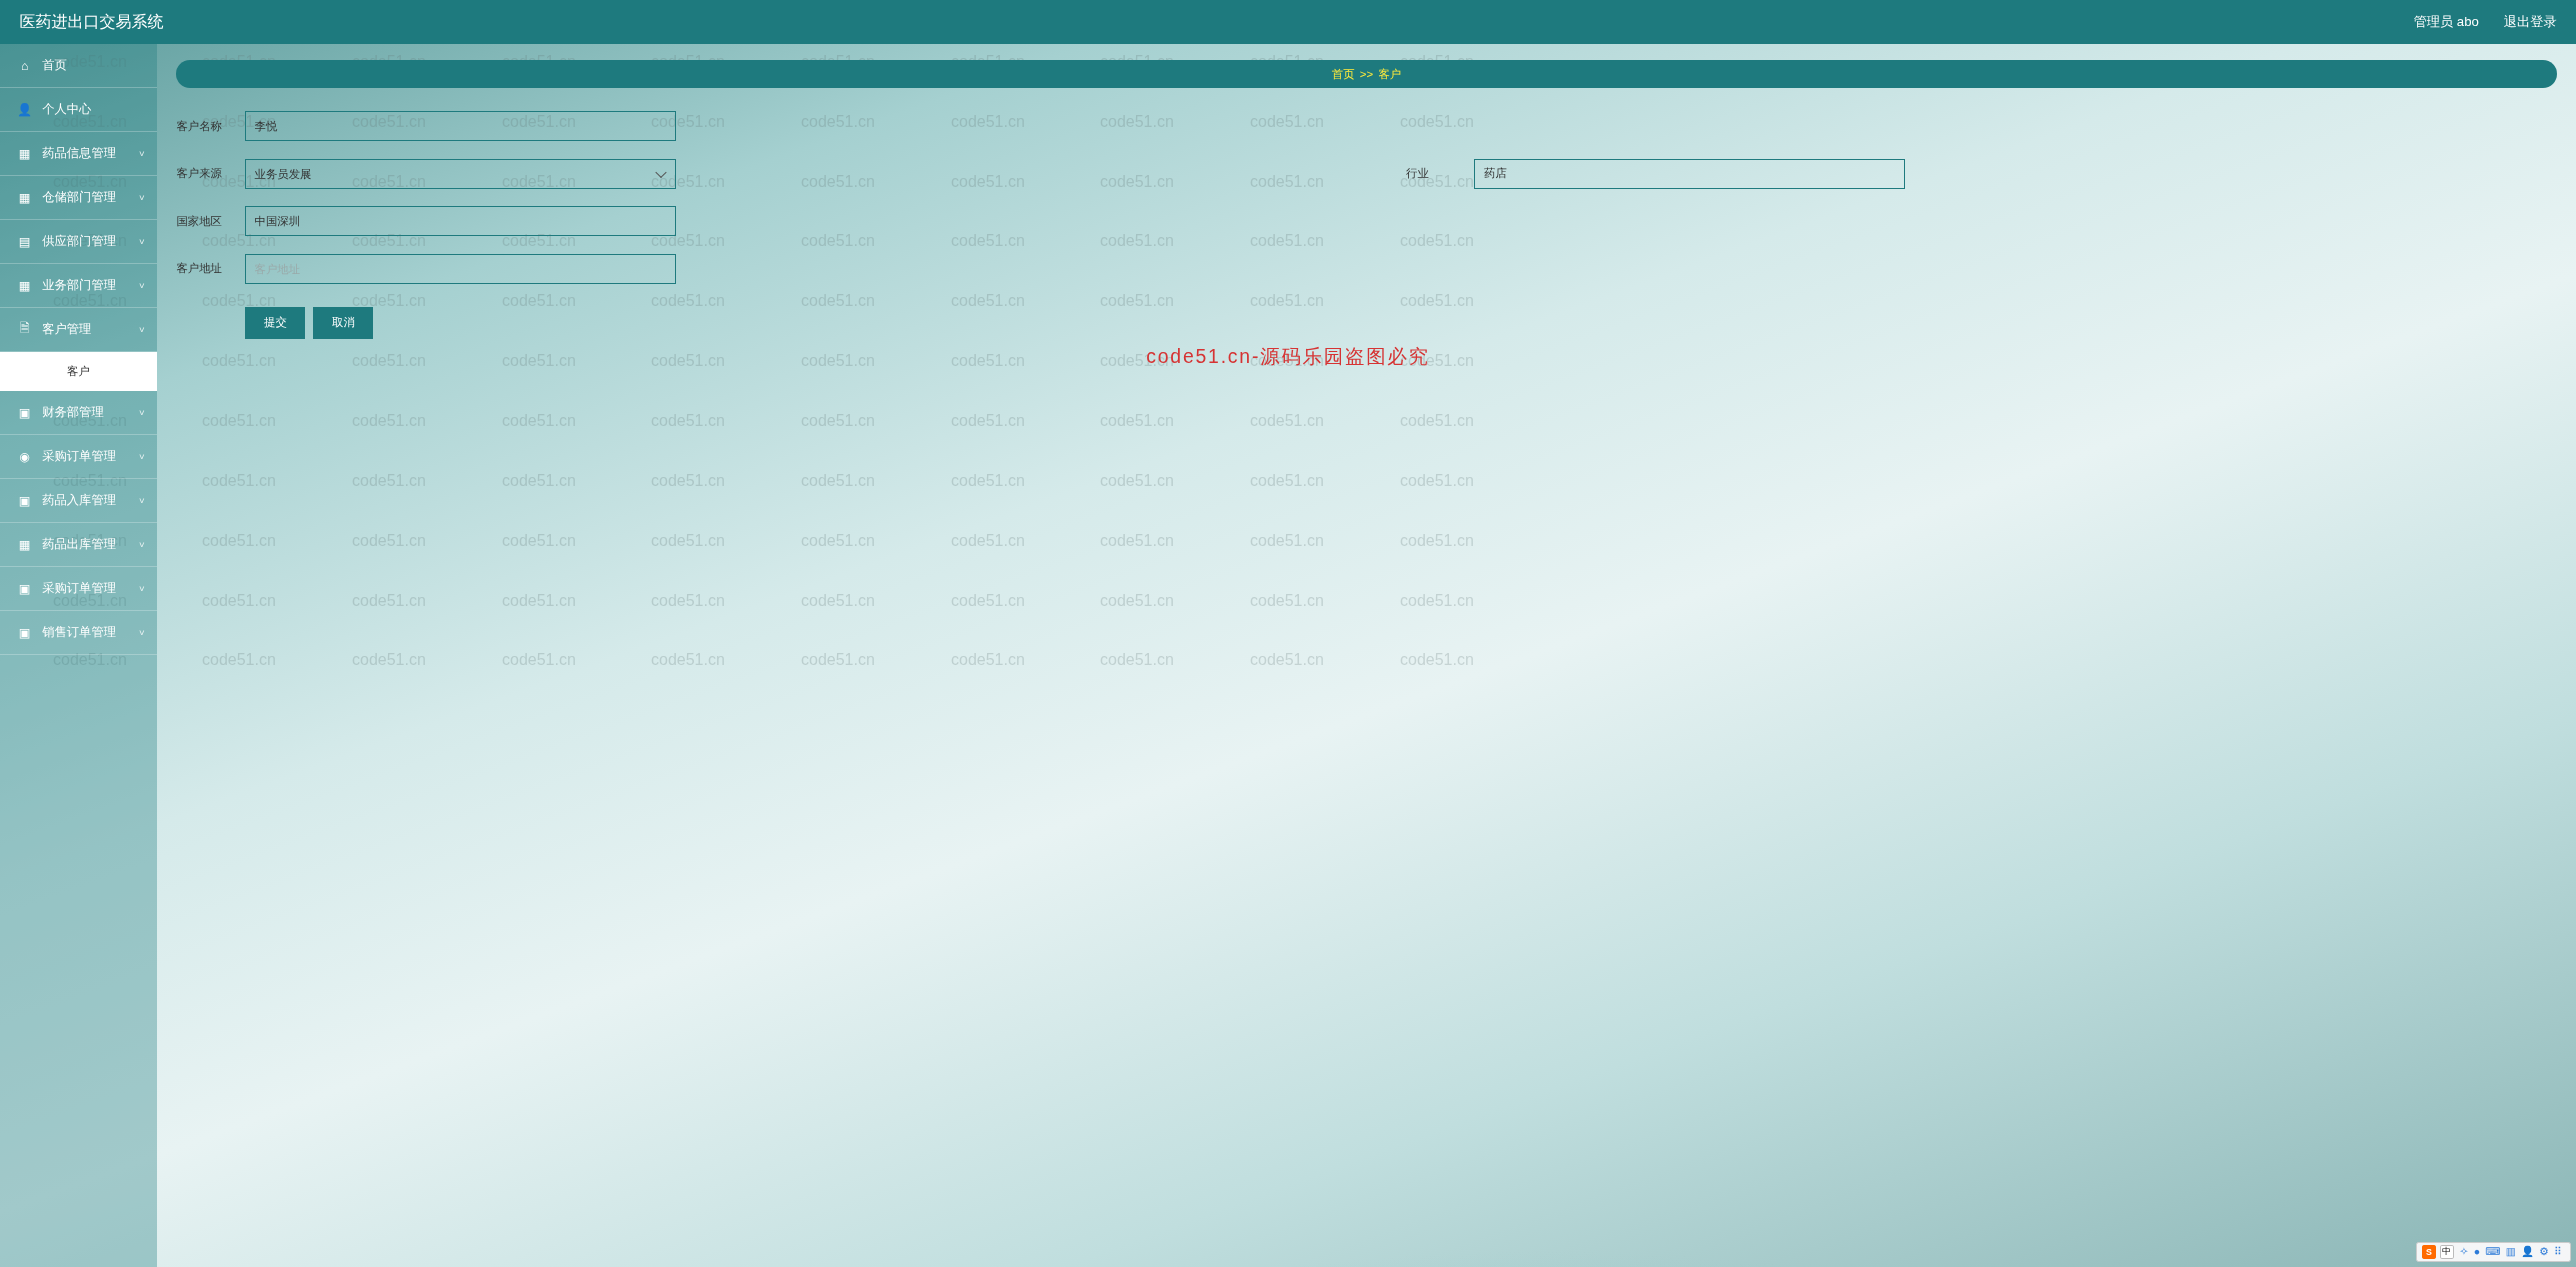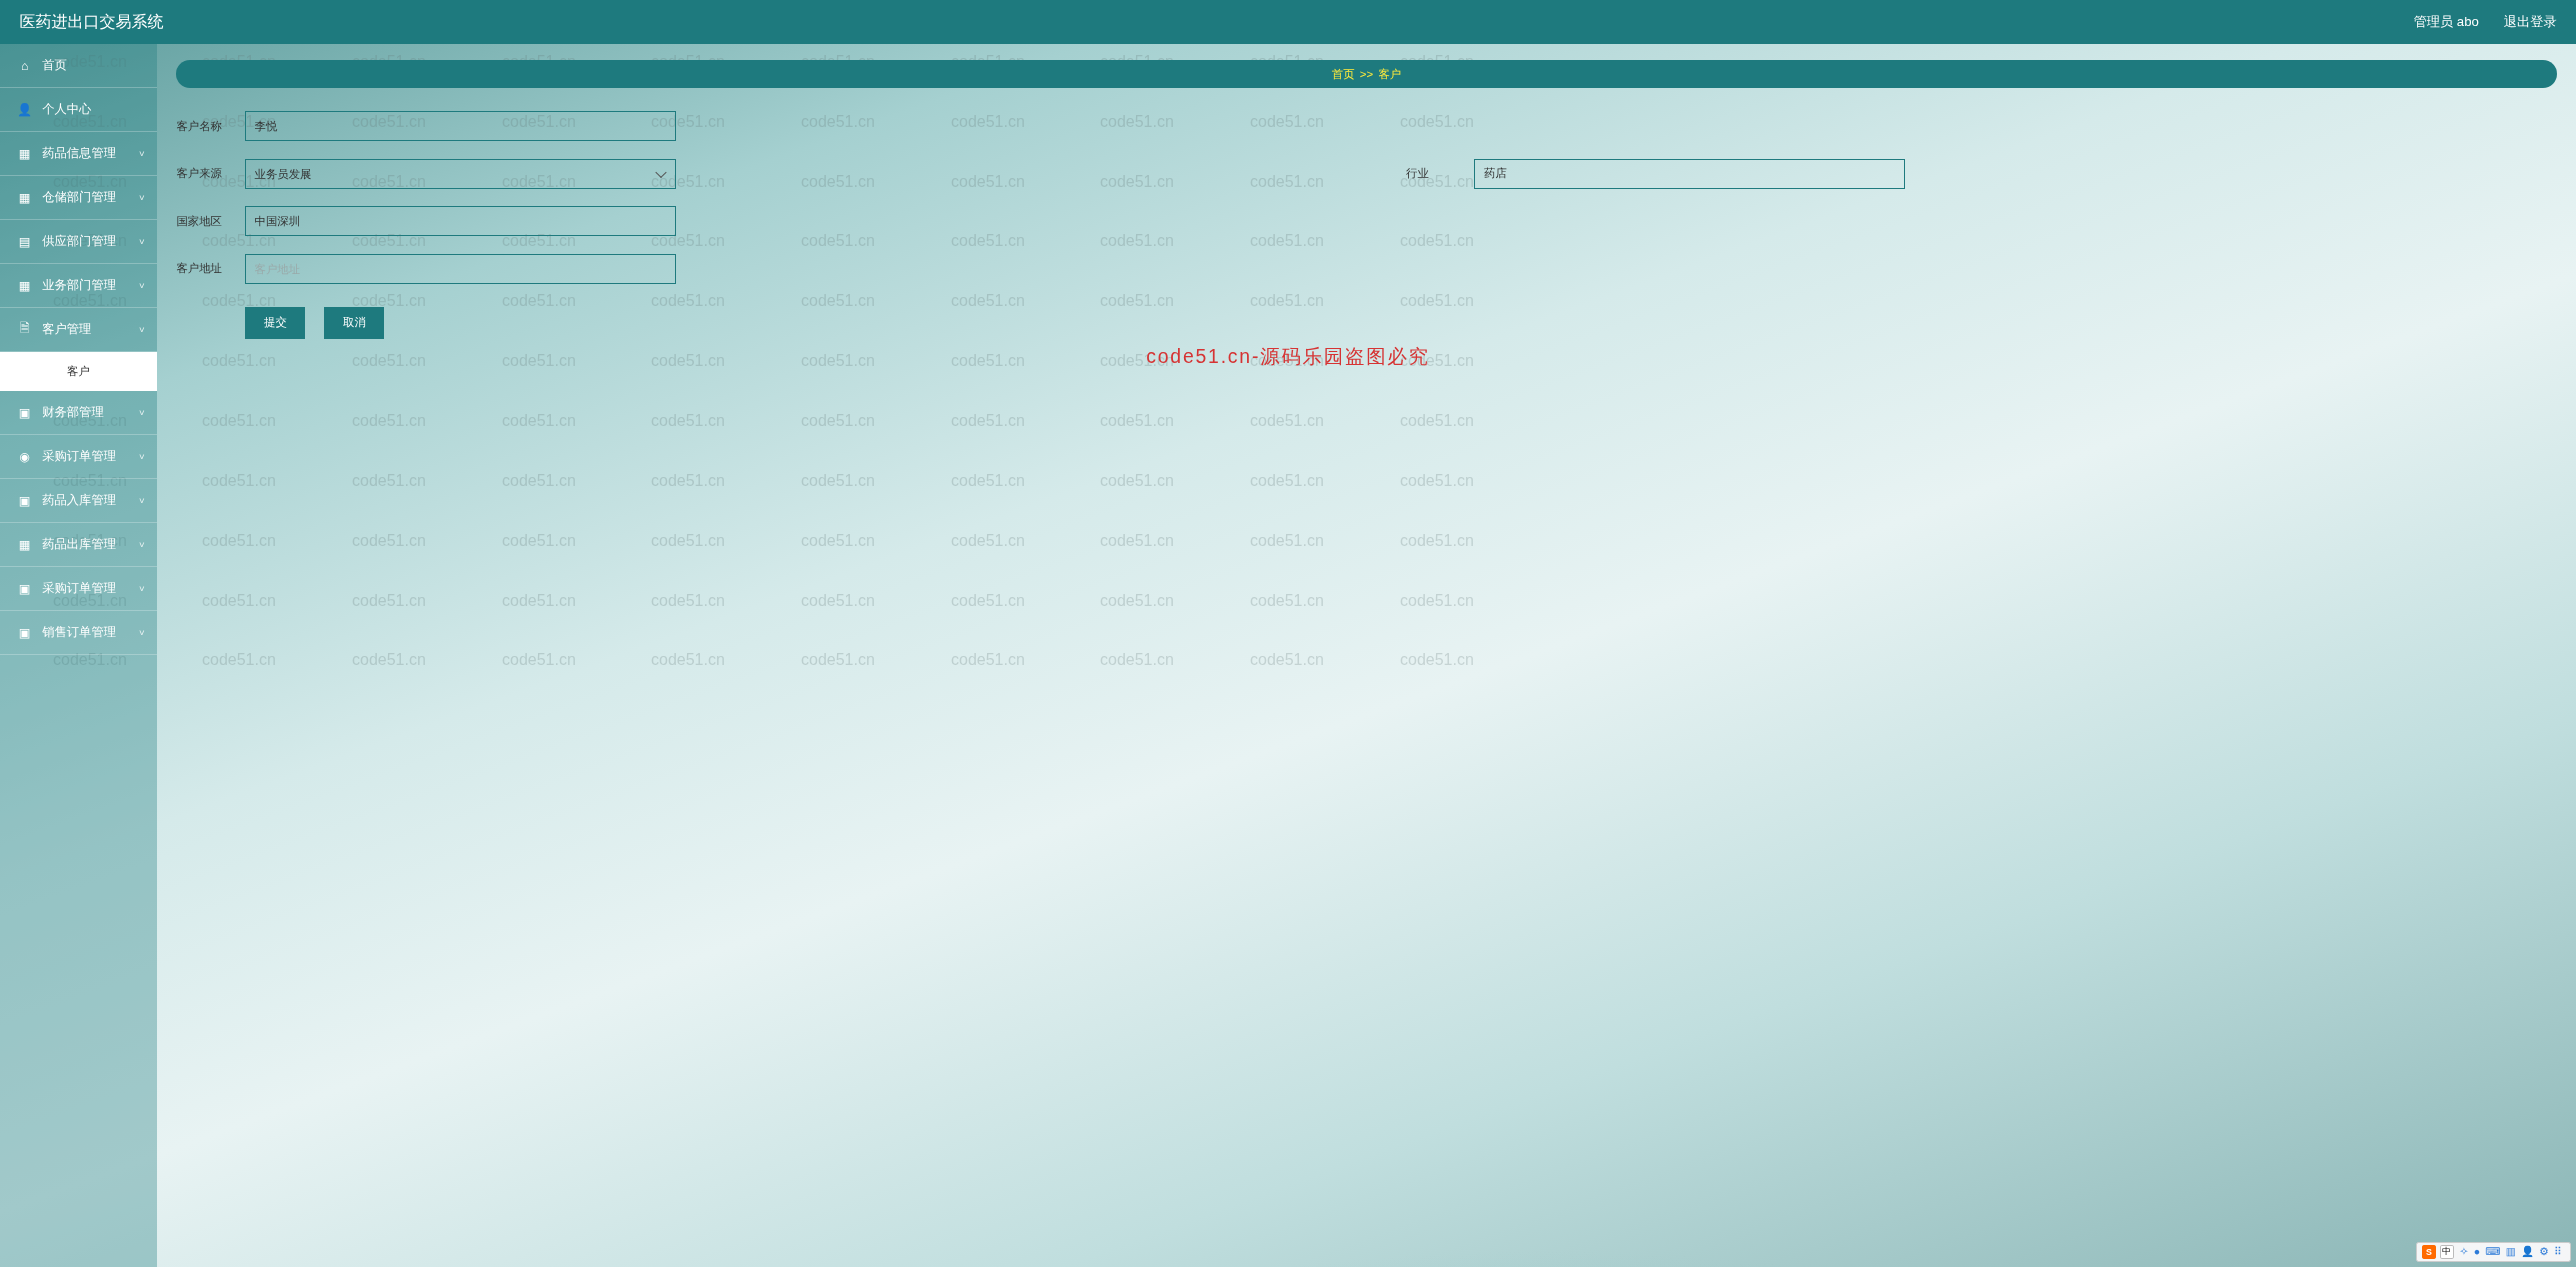--- a/index.html
+++ b/index.html
@@ -41,21 +41,21 @@
 .form-row{display:flex;gap:79px}
 .form-col{display:flex;align-items:center;flex:1;min-width:0}
 .form-label{width:56px;text-align:left;margin-right:12.3px;font-size:11.4px;color:#333;flex-shrink:0}
 .form-input{flex:1;height:30px;border:0.9px solid #1e7a7e;background:transparent;padding:0 8.8px;font-size:11.4px;color:#333;outline:none;max-width:431px}
 .form-input::placeholder{color:#9aa}
 .form-select{flex:1;height:30px;border:0.9px solid #1e7a7e;background:transparent;padding:0 26.4px 0 8.8px;font-size:11.4px;color:#333;outline:none;max-width:431px;appearance:none;position:relative}
 .select-wrap{position:relative;flex:1;max-width:431px}
 .select-wrap::after{content:"";position:absolute;right:10.6px;top:50%;width:7px;height:7px;border-right:0.9px solid #555;border-bottom:0.9px solid #555;transform:translateY(-70%) rotate(45deg);pointer-events:none}
 .select-wrap .form-select{width:100%;max-width:none}
 
-.form-buttons{display:flex;gap:19px;margin-top:5.3px;padding-left:69px}
+.form-buttons{display:flex;gap:8px;margin-top:5.3px;padding-left:69px}
 .btn{width:60px;height:32px;background:#1e7a7e;color:#fff;border:none;font-size:11.4px;cursor:pointer}
 
 .overlay-text{position:absolute;z-index:6;left:50%;top:343px;transform:translateX(-50%);color:#d63333;font-size:19.4px;letter-spacing:1.8px;pointer-events:none;white-space:nowrap}
 
 
 .ime-bar{position:absolute;right:5.3px;bottom:5.3px;z-index:10;display:flex;gap:3.5px;align-items:center;background:#f5f6f7;border:0.9px solid #ccc;border-radius:2.6px;padding:1.8px 5.3px;font-size:10.6px}
 .ime-bar .sq{width:14px;height:14px;display:inline-flex;align-items:center;justify-content:center;background:#fff;border:0.9px solid #bbb;border-radius:1.8px;font-size:8.8px}
 .ime-bar .sq.orange{background:#ff6a00;color:#fff;border-color:#ff6a00;font-weight:bold}
 .ime-bar .blue{color:#2d7bd8}
 </style>

